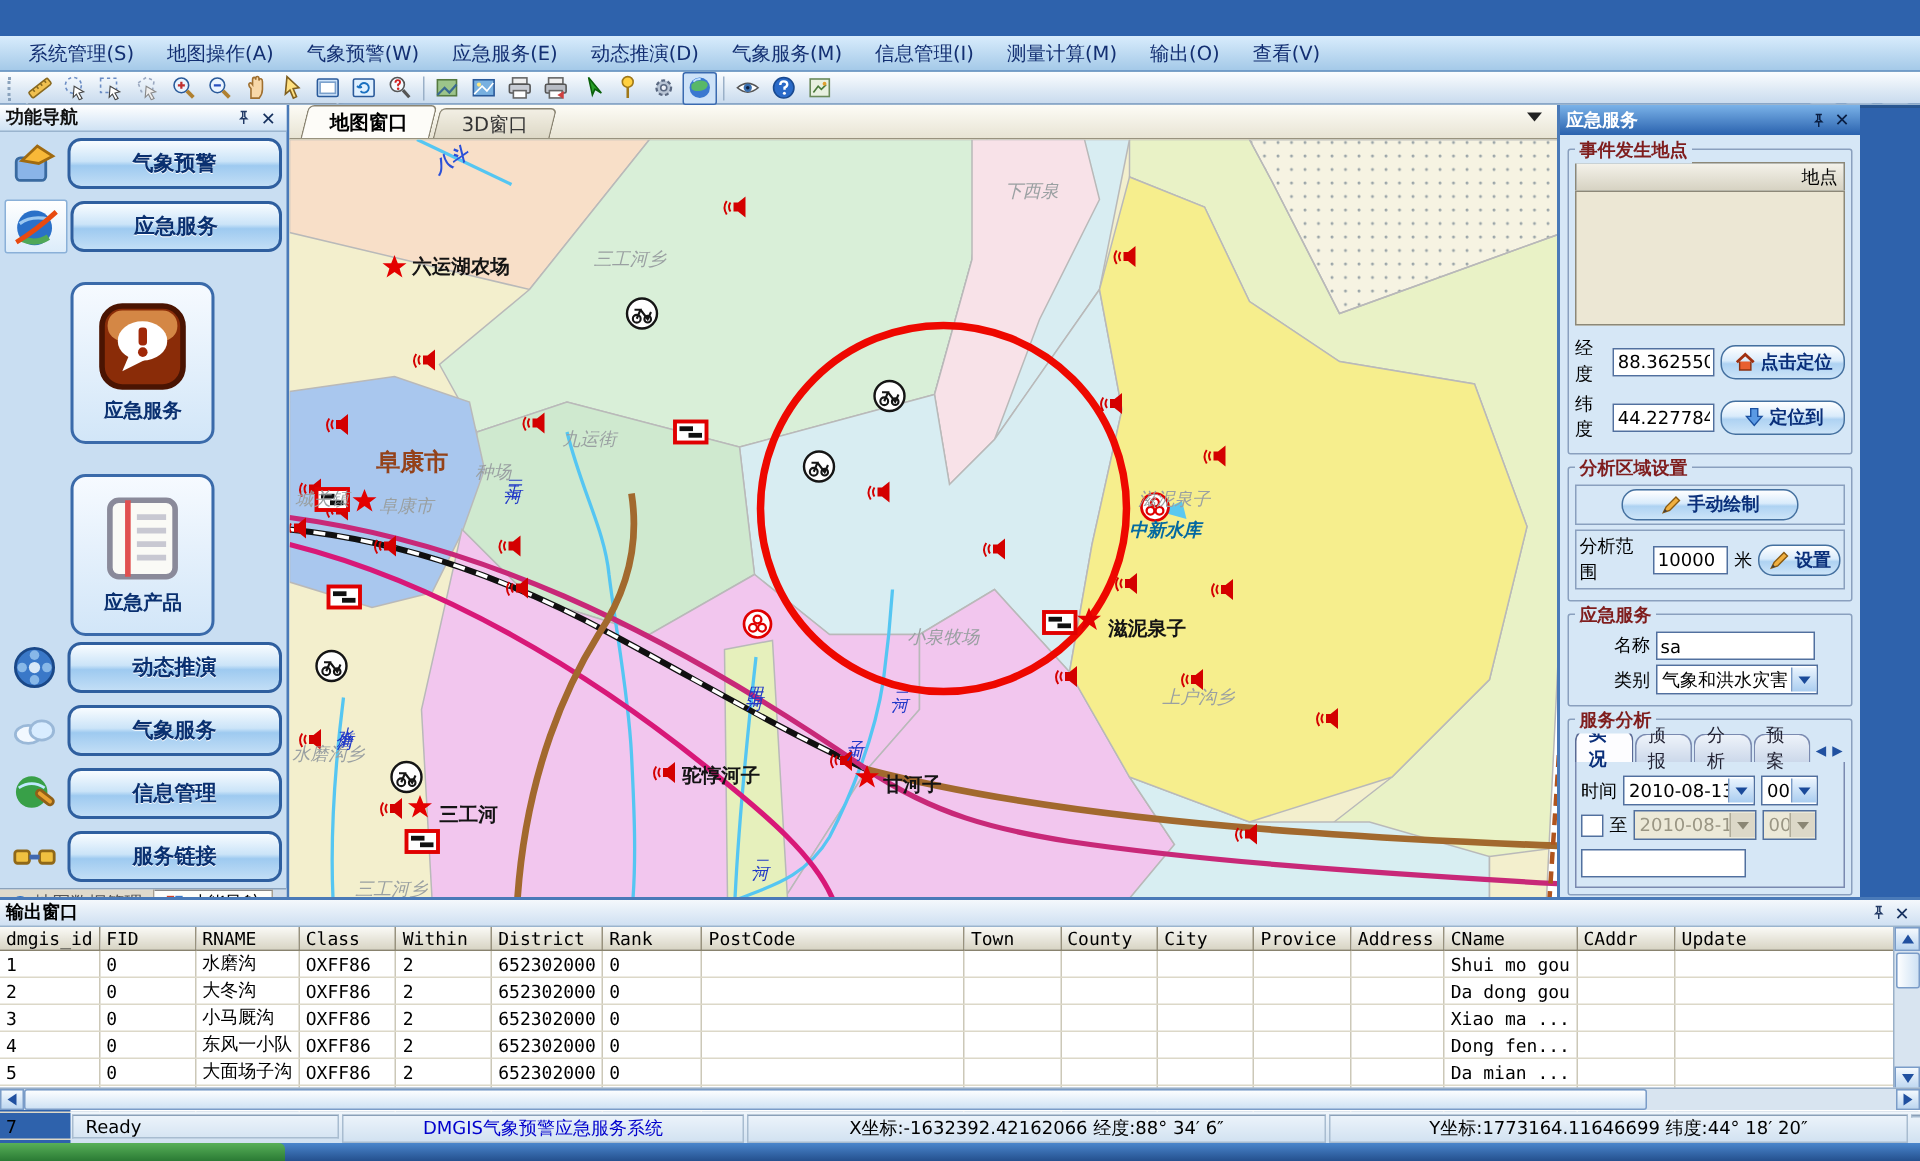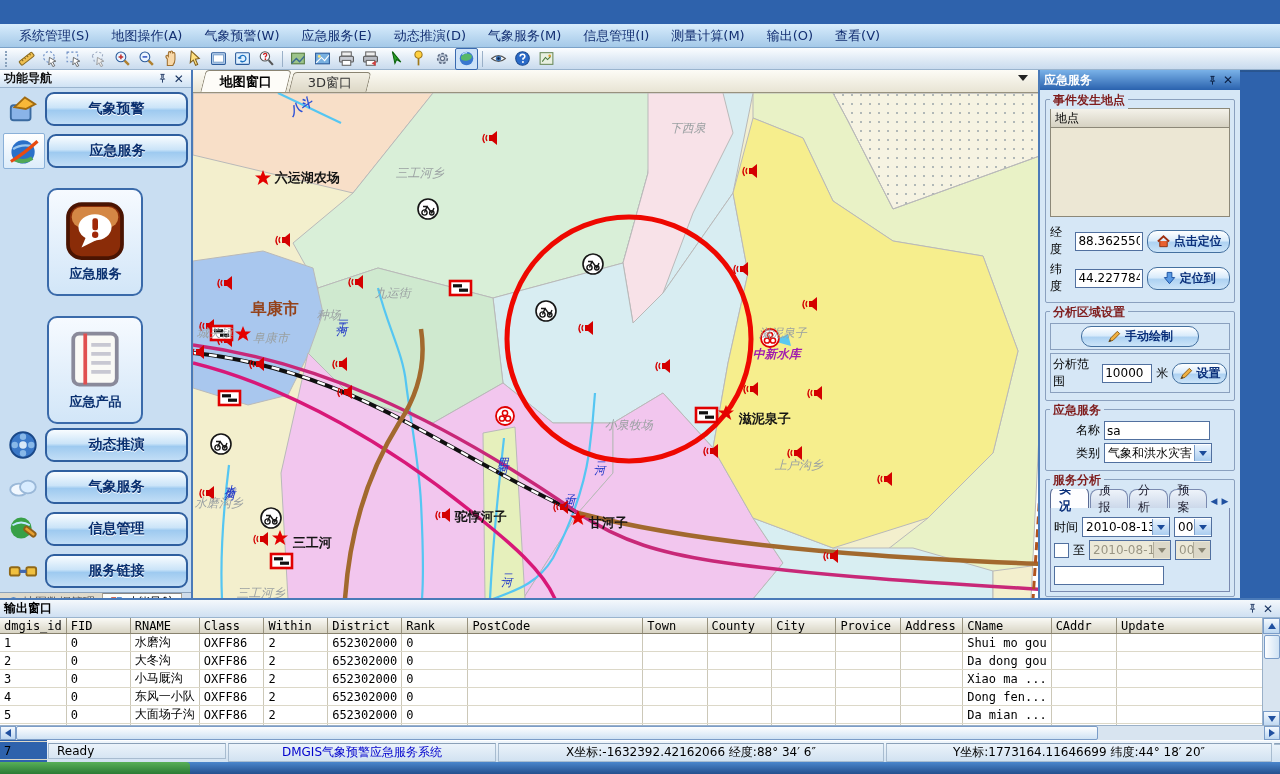--- a/index.html
+++ b/index.html
@@ -66,40 +66,40 @@
   .map-tab span{transform:skewX(14deg);}
   .map-tab.active{background:#fdfcf8;font-weight:bold;color:#000;height:21px;}
   .map-dd{position:absolute;right:10px;top:5px;width:0;height:0;border-left:5px solid transparent;border-right:5px solid transparent;border-top:6px solid #222;}
   .map-canvas{position:relative;flex:1;overflow:hidden;background:#f3efcd;}
   .map-canvas svg{position:absolute;left:0;top:0;}
   .ml{position:absolute;white-space:nowrap;transform:translateY(-50%);}
   .ml.area{color:#9aa0a2;font-style:italic;font-size:12px;}
   .ml.bold{color:#141414;font-weight:bold;font-size:13px;}
   .ml.city{color:#94421a;font-weight:bold;font-size:16px;}
   .ml.place{color:#141414;font-weight:bold;font-size:13px;}
-  .ml.water{color:#a21caf;font-style:italic;font-weight:bold;font-size:12px;}
+  .ml.water{color:#0369a1;font-style:italic;font-weight:bold;font-size:12px;}
   .ml.waterd{color:#2b50d8;font-style:italic;font-weight:bold;font-size:12px;transform:translateY(-50%) rotate(-28deg);}
   .ml.riverv{color:#2038c8;font-style:italic;font-size:11px;writing-mode:vertical-rl;transform:none;letter-spacing:3px;}
 
   
   .right-panel{width:203px;height:528px;background:#d6e7f6;border-left:2px solid #4a7ab8;box-sizing:border-box;display:flex;flex-direction:column;}
   .rp-header{height:20px;background:linear-gradient(#7ab2e8,#2a62ae);display:flex;align-items:center;padding:0 4px;}
   .rp-title{flex:1;color:#fff;font-weight:bold;font-size:12px;}
   .rp-header .hdr-btn{color:#10294e;}
   .rp-body{flex:1;padding:5px 4px 0 4px;overflow:hidden;}
   .grp{position:relative;border:1px solid #8aa0be;border-radius:2px;margin:4px 1px 8px 1px;padding:8px 4px 4px 4px;}
   .grp-label{position:absolute;top:-8px;left:4px;background:#d6e7f6;padding:0 3px;font-weight:bold;font-size:12px;color:#7f1d1d;}
   .row{display:flex;align-items:center;gap:4px;margin:3px 0;}
   .tfield{height:17px;border:1px solid #51709f;background:#fff;font-size:12px;font-family:"DejaVu Sans",sans-serif;padding:0 2px;box-sizing:content-box;}
   .lbl{font-size:12px;color:#000;}
   .gbtn{display:flex;align-items:center;justify-content:center;gap:3px;border:1px solid #44700;border:1px solid #44709f;border-radius:10px;
     font-size:12px;font-weight:bold;color:#0a2f7a;background:linear-gradient(#ffffff,#d9ebfb 45%,#aed2f2 55%,#cce4f8);padding:0;}
   .gbtn svg{width:15px;height:15px;}
   .gbtn.silver{background:linear-gradient(#ffffff,#e8eff8 45%,#ccdaec 55%,#e4eef8);}
-  .list-hdr{height:16px;background:linear-gradient(#f4f2ea,#d6d2c2);border:1px solid #8c8878;border-bottom:none;font-size:12px;padding:1px 4px;color:#000;}
+  .list-hdr{height:16px;background:linear-gradient(#f4f2ea,#d6d2c2);border:1px solid #8c8878;border-bottom:none;font-size:12px;padding:1px 4px;color:#000;text-align:right;}
   .list-body{height:88px;background:#ece7d4;border:1px solid #8c8878;}
   .select{display:flex;height:18px;border:1px solid #51709f;background:#fff;align-items:center;}
   .select .sel-text{flex:1;font-size:12px;padding:0 3px;overflow:hidden;white-space:nowrap;color:#000;}
   .sel-btn{width:16px;height:16px;margin:0;background:linear-gradient(#eaf4fe,#aacdf0);border-left:1px solid #7a9cc8;display:flex;align-items:center;justify-content:center;}
   .sel-btn i{width:0;height:0;border-left:4px solid transparent;border-right:4px solid transparent;border-top:5px solid #1a4a9a;}
   .select.disabled{background:#ece9d8;}
   .select.disabled .sel-text{color:#9a9684;}
   .select.disabled .sel-btn{background:#dcd8c8;border-left-color:#b0ac9a;}
   .select.disabled .sel-btn i{border-top-color:#8a8674;}
   .cb{width:13px;height:13px;border:1px solid #51709f;background:#fff;display:inline-block;}

